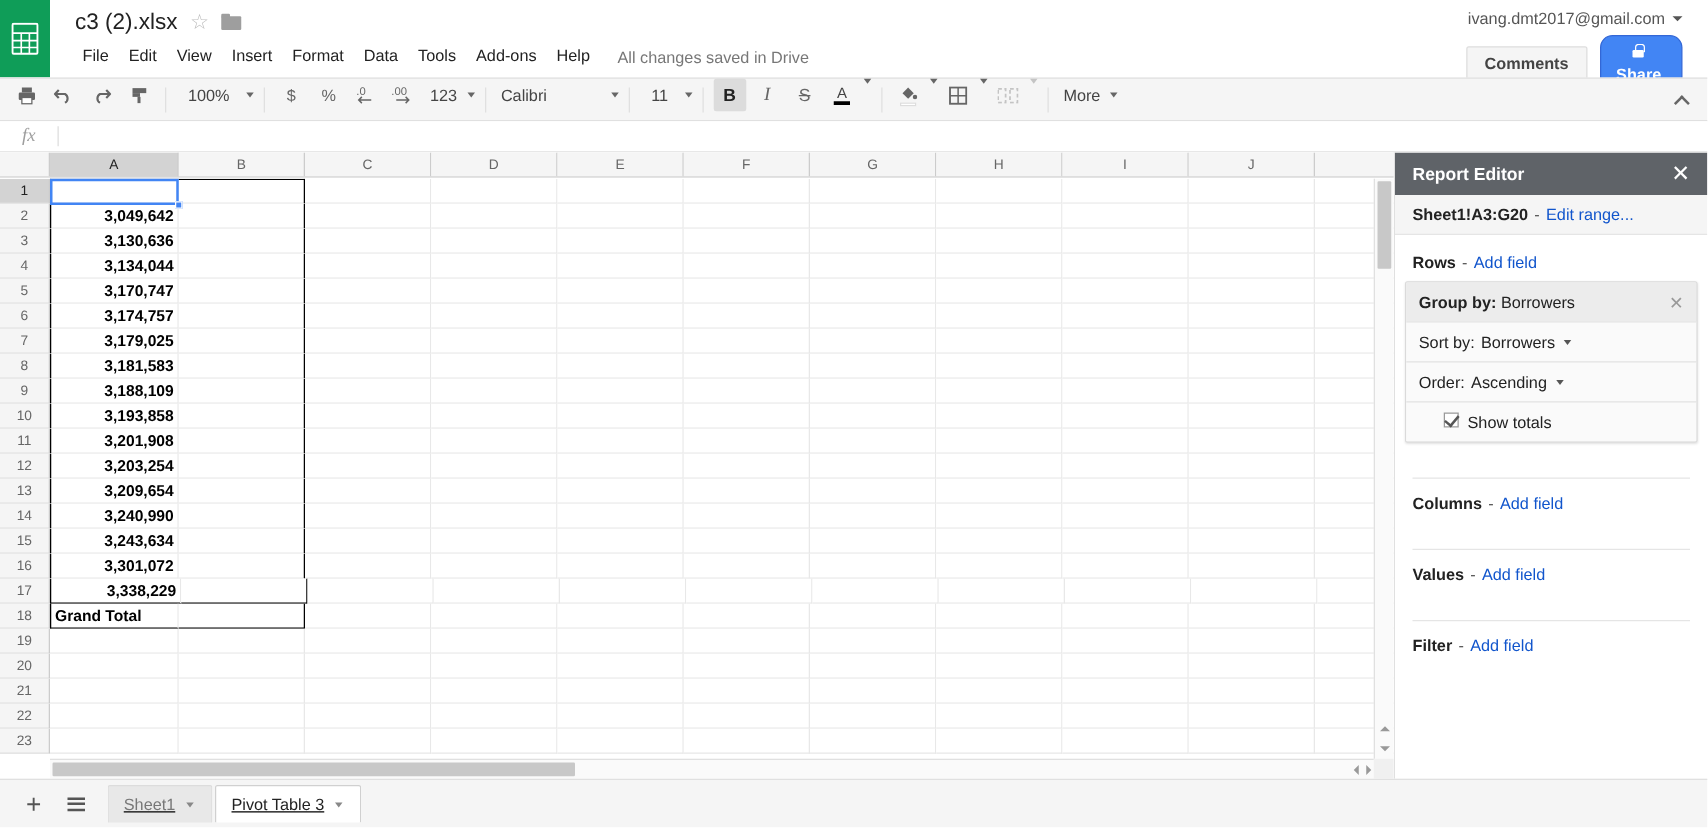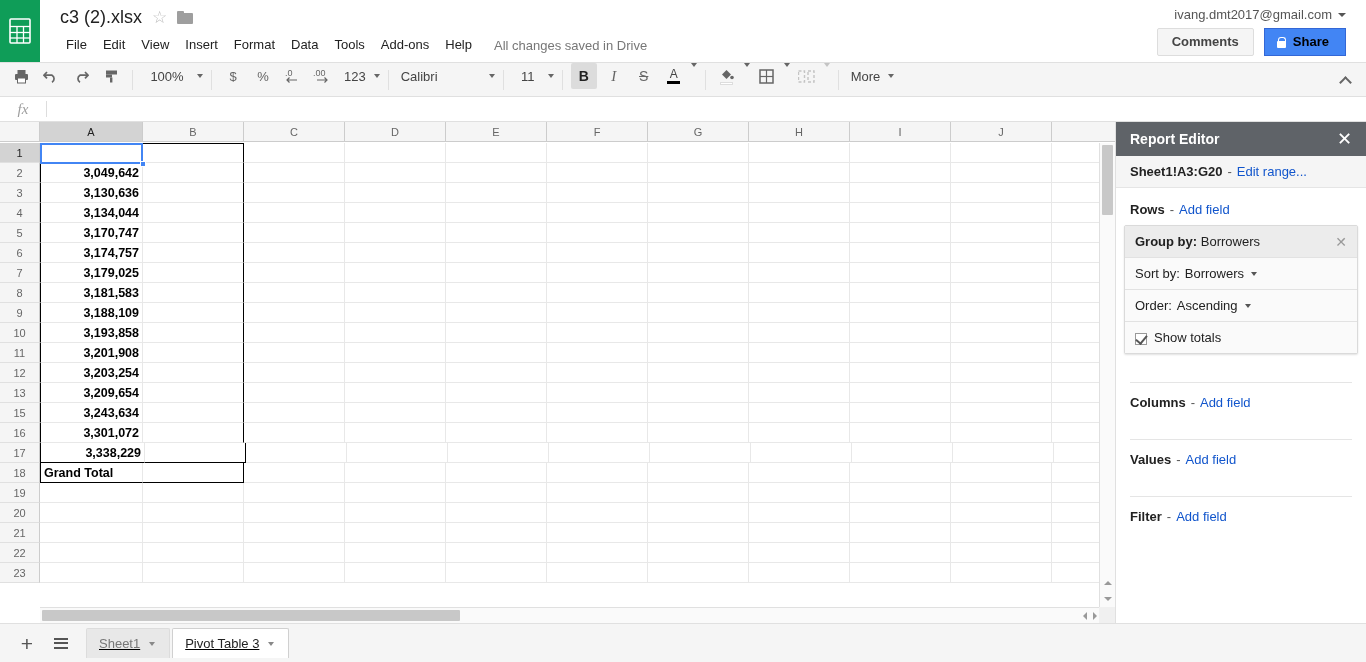--- a/index.html
+++ b/index.html
@@ -51,23 +51,23 @@
     width: 0; height: 0; border-left: 4px solid transparent; border-right: 4px solid transparent;
     border-top: 4px solid #555; display: inline-block;
   }
 
   .topbtns { position: absolute; right: 20px; top: 28px; display: flex; align-items: center; gap: 10px; }
   .btn-comments {
     font-size: 13px; font-weight: bold; color: #444; background: #f5f5f5;
     border: 1px solid #ddd; border-radius: 2px; padding: 6px 14px; cursor: pointer; line-height: 14px;
   }
   .btn-share {
-    font-size: 13px; font-weight: bold; color: #000000; background: #4285f4;
-    border: 1px solid #3367d6; border-radius: 0; padding: 6px 16px 6px 12px; cursor: pointer;
-    display: flex; align-items: center; gap: 7px; line-height: 14px;
+    font-size: 13px; font-weight: bold; color: #ffffff; background: #4285f4;
+    border: 1px solid #3367d6; border-radius: 10px; padding: 6px 16px 6px 12px; cursor: pointer;
+    display: flex; align-items: center; gap: 7px; line-height: 14px; flex-direction: column;
   }
   .lock-icon { width: 9px; height: 11px; position: relative; display: inline-block; }
   .lock-icon:before {
     content: ""; position: absolute; left: 1.5px; top: 0; width: 6px; height: 6px;
     border: 1.6px solid #fff; border-bottom: none; border-radius: 3px 3px 0 0;
   }
   .lock-icon:after {
     content: ""; position: absolute; left: 0; bottom: 0; width: 9px; height: 6.5px;
     background: #fff; border-radius: 1px;
   }
@@ -210,21 +210,21 @@
     display: flex; align-items: center; justify-content: space-between; padding: 8px 10px;
     font-size: 13px; color: #222; background: #ececec;
   }
   .fc-head b { font-weight: bold; }
   .fc-x { color: #999; font-size: 14px; cursor: pointer; line-height: 14px; }
   .fc-row {
     padding: 8px 10px; font-size: 13px; color: #222; border-top: 1px solid #e2e2e2;
     display: flex; align-items: center; gap: 5px; background: #fafafa; cursor: pointer;
   }
   .fc-row .tb-arrow { border-top-color: #555; }
-  .fc-check { display: flex; align-items: flex-end; gap: 7px; cursor: pointer; }
+  .fc-check { display: flex; align-items: flex-start; gap: 7px; cursor: pointer; margin-left: 20px; }
   .chk {
     width: 12px; height: 12px; border: 1px solid #999; background: #fff; position: relative;
     display: inline-block; flex: 0 0 auto;
   }
   .chk.on:after {
     content: ""; position: absolute; left: 2px; top: -1px; width: 5px; height: 9px;
     border-right: 2px solid #555; border-bottom: 2px solid #555; transform: rotate(40deg);
   }
 
   
@@ -635,20 +635,34 @@
             <div class="cell" style="width: 101px;"></div>
             <div class="cell" style="width: 101px;"></div>
             <div class="cell" style="width: 101px;"></div>
             <div class="cell" style="width: 101px;"></div>
             <div class="cell" style="width: 101px;"></div>
             <div class="cell" style="width: 101px;"></div>
             <div class="cell" style="width: 101px;"></div>
             <div class="cell" style="width: 72px;"></div>
           </div>
           <div class="row">
+            <div class="rowhead">14</div>
+            <div class="cell num pv-left" style="width: 103px;">3,240,990</div>
+            <div class="cell pv-right" style="width: 101px;"></div>
+            <div class="cell" style="width: 101px;"></div>
+            <div class="cell" style="width: 101px;"></div>
+            <div class="cell" style="width: 101px;"></div>
+            <div class="cell" style="width: 101px;"></div>
+            <div class="cell" style="width: 101px;"></div>
+            <div class="cell" style="width: 101px;"></div>
+            <div class="cell" style="width: 101px;"></div>
+            <div class="cell" style="width: 101px;"></div>
+            <div class="cell" style="width: 72px;"></div>
+          </div>
+          <div class="row">
             <div class="rowhead">15</div>
             <div class="cell num pv-left" style="width: 103px;">3,243,634</div>
             <div class="cell pv-right" style="width: 101px;"></div>
             <div class="cell" style="width: 101px;"></div>
             <div class="cell" style="width: 101px;"></div>
             <div class="cell" style="width: 101px;"></div>
             <div class="cell" style="width: 101px;"></div>
             <div class="cell" style="width: 101px;"></div>
             <div class="cell" style="width: 101px;"></div>
             <div class="cell" style="width: 101px;"></div>

